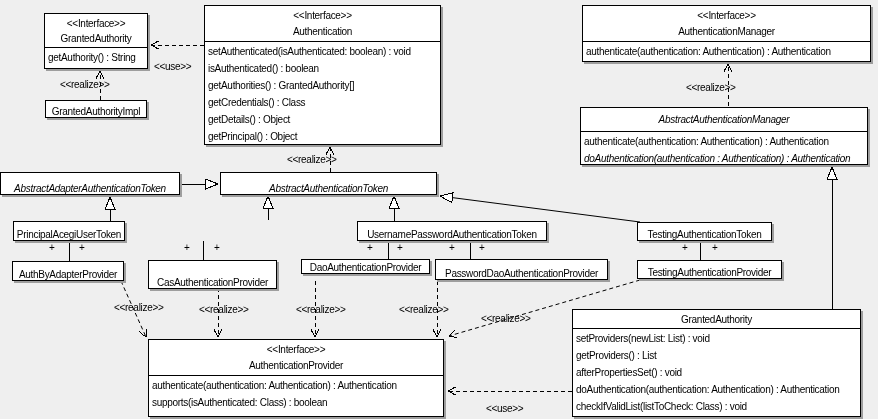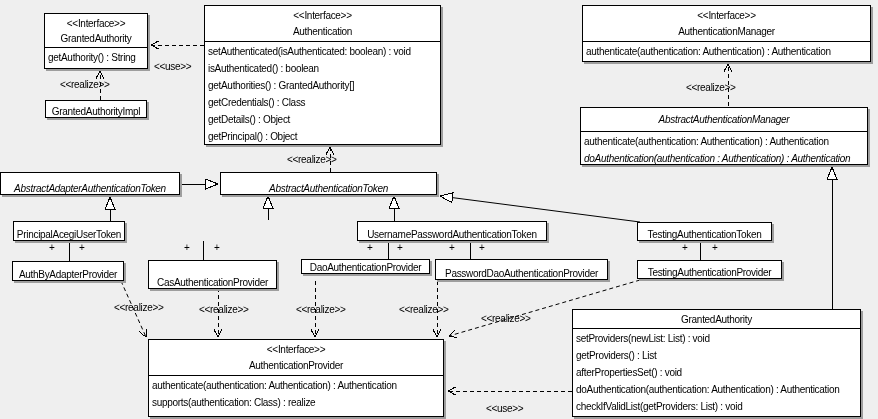--- a/index.html
+++ b/index.html
@@ -149,34 +149,34 @@
     <span>TestingAuthenticationProvider</span>
   </div>
 
   <div class="uml-box" style="left:148px;top:339px;width:296px;height:78px">
     <div class="uml-title">
       <span class="line">&lt;&lt;Interface&gt;&gt;</span>
       <span class="line">AuthenticationProvider</span>
     </div>
     <div class="uml-methods">
       <span class="m">authenticate(authentication: Authentication) : Authentication</span>
-      <span class="m">supports(authentication: Class) : realize</span>
+      <span class="m">supports(isAuthenticated: Class) : boolean</span>
     </div>
   </div>
 
   <div class="uml-box" style="left:572px;top:309px;width:289px;height:108px">
     <div class="uml-title thin">
       <span class="line">GrantedAuthority</span>
     </div>
     <div class="uml-methods">
       <span class="m">setProviders(newList: List) : void</span>
       <span class="m">getProviders() : List</span>
       <span class="m">afterPropertiesSet() : void</span>
       <span class="m">doAuthentication(authentication: Authentication) : Authentication</span>
-      <span class="m">checkIfValidList(getProviders: List) : void</span>
+      <span class="m">checkIfValidList(listToCheck: Class) : void</span>
     </div>
   </div>
 
   <span class="edge-label" style="left:60px;top:79px">&lt;&lt;realize&gt;&gt;</span>
   <span class="edge-label" style="left:686px;top:82px">&lt;&lt;realize&gt;&gt;</span>
   <span class="edge-label" style="left:287px;top:154px">&lt;&lt;realize&gt;&gt;</span>
   <span class="edge-label" style="left:114px;top:302px">&lt;&lt;realize&gt;&gt;</span>
   <span class="edge-label" style="left:199px;top:304px">&lt;&lt;realize&gt;&gt;</span>
   <span class="edge-label" style="left:296px;top:304px">&lt;&lt;realize&gt;&gt;</span>
   <span class="edge-label" style="left:399px;top:304px">&lt;&lt;realize&gt;&gt;</span>

